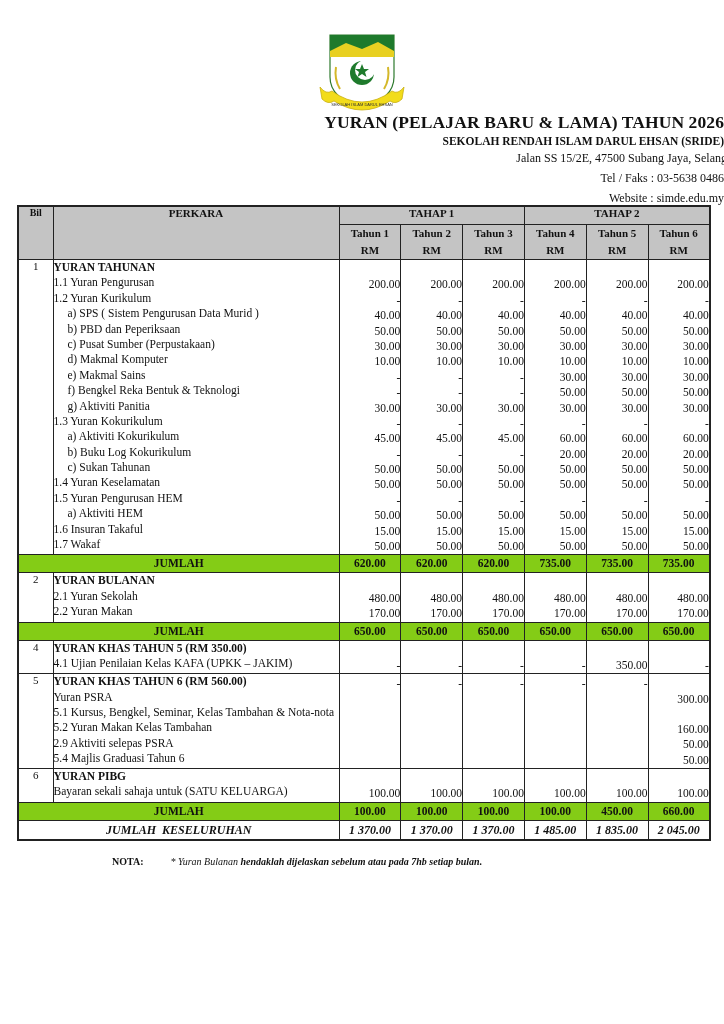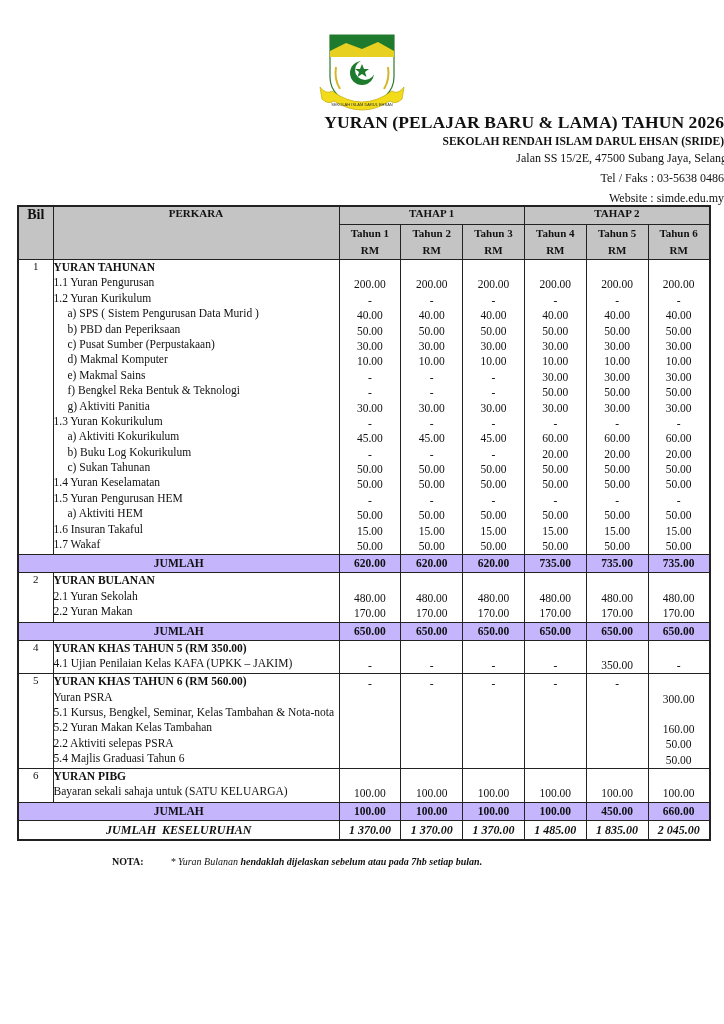--- a/index.html
+++ b/index.html
@@ -13,34 +13,34 @@
   .tel { top: 171px; font-size: 12px; }
   .web { top: 191px; font-size: 12px; }
 
   table.fees { position: absolute; left: 17px; top: 205px; width: 692px;
                border-collapse: collapse; font-size: 11.5px; table-layout: fixed;
                border: 2px solid #222; }
   table.fees td, table.fees th { border-left: 1.5px solid #222; border-right: 1.5px solid #222;
                padding: 0; vertical-align: top; }
   col.c-bil { width: 35px; } col.c-perkara { width: 286px; } col.c-yr { width: 61.8px; }
   th { background: #c4c4c4; font-weight: bold; border-bottom: 1.5px solid #222; }
-  th.bil { font-size: 14px; vertical-align: middle; }
+  th.bil { font-size: 10px; vertical-align: middle; }
   th.perkara { font-size: 11px; vertical-align: middle; }
   th.tahap { height: 17px; font-size: 11px; vertical-align: middle; }
   th.yr { font-size: 11px; height: 34px; line-height: 17px; vertical-align: middle; }
   tr.section td { border-top: 1.5px solid #222; }
   td.bil { text-align: center; font-size: 11px; padding-top: 3px; }
   td.items { padding: 2px 0 1px 6px; }
   td.val { text-align: center; }
   .line { height: 15.4px; line-height: 15.4px; white-space: nowrap; }
   .line.sub2 { padding-left: 14px; }
   .line.hd { font-weight: bold; }
   .line.wrap { white-space: normal; line-height: 15px; height: auto; }
-  .vals { padding-top: 2px; }
-  tr.sum td { background: #c4b5fd; font-weight: bold; border-top: 1.5px solid #222;
+  .vals { padding-top: 2px; text-align: right; }
+  tr.sum td { background: #84cc16; font-weight: bold; border-top: 1.5px solid #222;
               border-bottom: 1.5px solid #222; height: 17px; line-height: 17px; vertical-align: middle;
               text-align: center; font-size: 11.5px; }
   tr.grand td { font-weight: bold; font-style: italic; height: 18px; line-height: 18px; text-align: center;
                 vertical-align: middle; font-size: 12px; border-top: 1.5px solid #222; }
 
   .notes { position: absolute; left: 112px; top: 852px; font-size: 10px; }
   .notes .row { height: 20px; line-height: 20px; white-space: nowrap; }
   .notes .lbl { display: inline-block; width: 56px; font-weight: bold; }
   .notes .b { font-weight: bold; }
   .notes .i { font-style: italic; }
@@ -388,21 +388,21 @@
           </div>
         </td>
       </tr>
       <tr class="section">
         <td class="bil">5</td>
         <td class="items">
           <div class="line hd">YURAN KHAS TAHUN 6 (RM 560.00)</div>
           <div class="line">Yuran PSRA</div>
           <div class="line wrap">5.1 Kursus, Bengkel, Seminar, Kelas Tambahan &amp; Nota-nota</div>
           <div class="line">5.2 Yuran Makan Kelas Tambahan</div>
-          <div class="line">2.2 Aktiviti selepas PSRA</div>
+          <div class="line">2.9 Aktiviti selepas PSRA</div>
           <div class="line">5.4  Majlis Graduasi Tahun 6</div>
         </td>
         <td class="val">
           <div class="vals">
             <div class="line">-</div>
             <div class="line" style="height: 30px;"></div>
             <div class="line"></div>
             <div class="line"></div>
             <div class="line"></div>
           </div>

